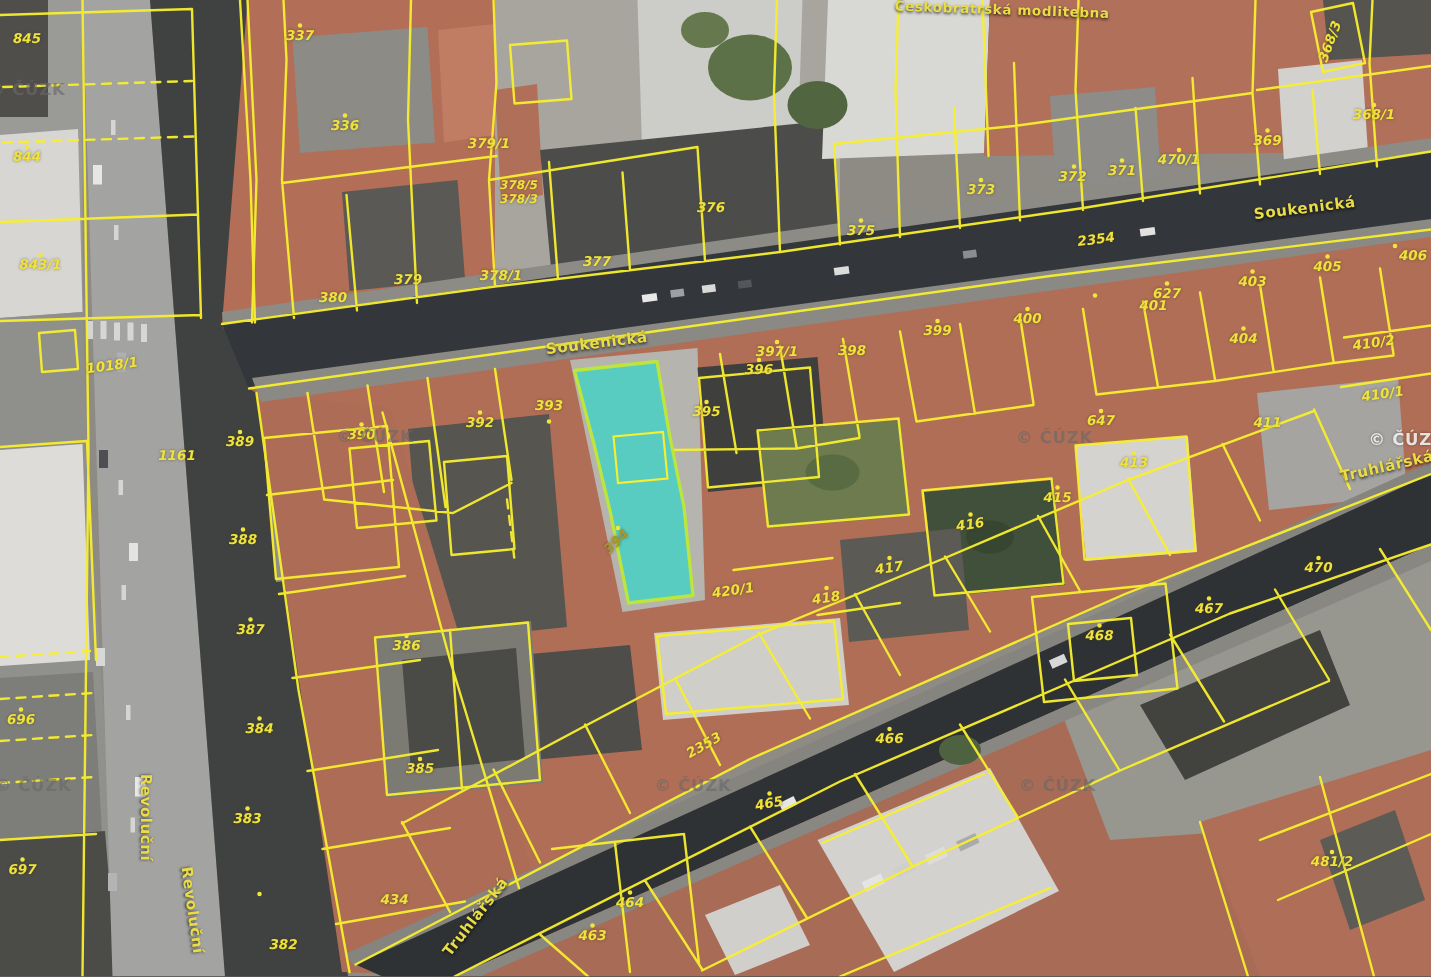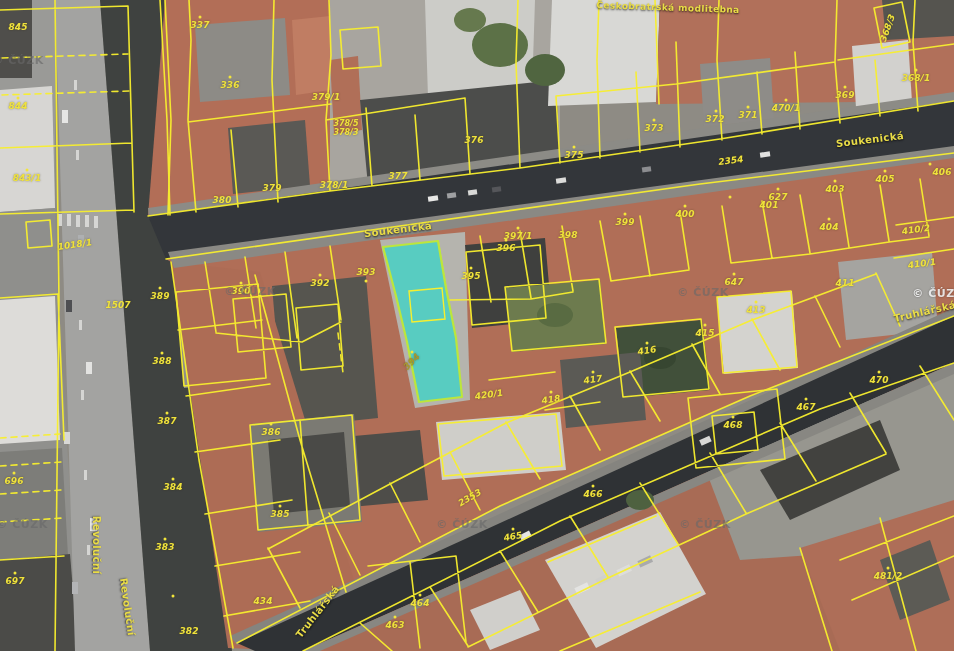--- a/index.html
+++ b/index.html
@@ -172,21 +172,21 @@
       <span class="lbl parcel" style="left: 574px; top: 155px; transform: translate(-50%, -50%) rotate(0deg);">375</span>
       <span class="lbl parcel" style="left: 654px; top: 128px; transform: translate(-50%, -50%) rotate(0deg);">373</span>
       <span class="lbl parcel" style="left: 715px; top: 119px; transform: translate(-50%, -50%) rotate(0deg);">372</span>
       <span class="lbl parcel" style="left: 748px; top: 115px; transform: translate(-50%, -50%) rotate(0deg);">371</span>
       <span class="lbl parcel" style="left: 786px; top: 108px; transform: translate(-50%, -50%) rotate(0deg); font-style: italic;">470/1</span>
       <span class="lbl parcel" style="left: 845px; top: 95px; transform: translate(-50%, -50%) rotate(0deg);">369</span>
       <span class="lbl parcel" style="left: 916px; top: 78px; transform: translate(-50%, -50%) rotate(0deg);">368/1</span>
       <span class="lbl parcel" style="left: 888px; top: 28px; transform: translate(-50%, -50%) rotate(-70deg);">368/3</span>
       <span class="lbl parcel" style="left: 731px; top: 161px; transform: translate(-50%, -50%) rotate(-7deg);">2354</span>
       <span class="lbl parcel" style="left: 470px; top: 498px; transform: translate(-50%, -50%) rotate(-30deg);">2353</span>
-      <span class="lbl parcel" style="left: 118px; top: 305px; transform: translate(-50%, -50%) rotate(0deg);">1507</span>
+      <span class="lbl parcel" style="left: 118px; top: 305px; transform: translate(-50%, -50%) rotate(0deg);">1161</span>
       <span class="lbl parcel" style="left: 75px; top: 245px; transform: translate(-50%, -50%) rotate(-8deg);">1018/1</span>
       <span class="lbl parcel" style="left: 625px; top: 222px; transform: translate(-50%, -50%) rotate(0deg);">399</span>
       <span class="lbl parcel" style="left: 685px; top: 214px; transform: translate(-50%, -50%) rotate(0deg);">400</span>
       <span class="lbl parcel" style="left: 730px; top: 205px; transform: translate(-50%, -50%) rotate(0deg); margin-left: 39px;">401</span>
       <span class="lbl parcel" style="left: 778px; top: 197px; transform: translate(-50%, -50%) rotate(0deg);">627</span>
       <span class="lbl parcel" style="left: 835px; top: 189px; transform: translate(-50%, -50%) rotate(0deg);">403</span>
       <span class="lbl parcel" style="left: 829px; top: 227px; transform: translate(-50%, -50%) rotate(0deg);">404</span>
       <span class="lbl parcel" style="left: 885px; top: 179px; transform: translate(-50%, -50%) rotate(0deg);">405</span>
       <span class="lbl parcel" style="left: 930px; top: 172px; transform: translate(-50%, -50%) rotate(0deg); padding-left: 24px;">406</span>
       <span class="lbl parcel" style="left: 916px; top: 230px; transform: translate(-50%, -50%) rotate(-8deg);">410/2</span>

